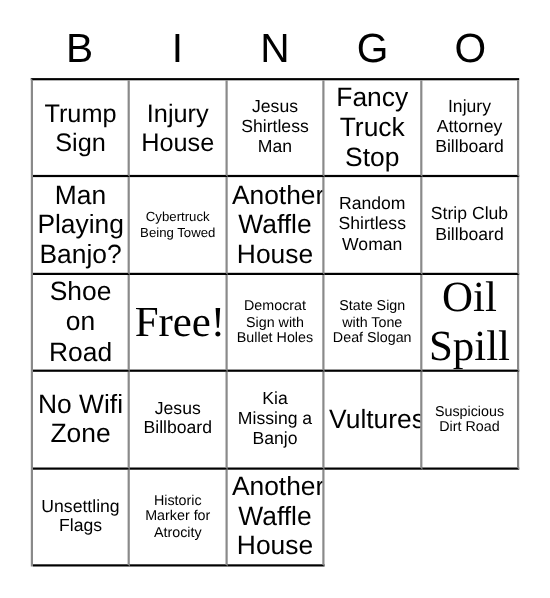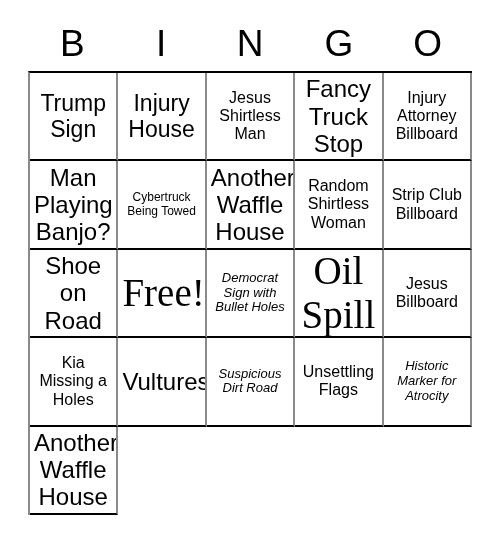--- a/index.html
+++ b/index.html
@@ -72,21 +72,21 @@
     display: block;
     width: 100%;
     line-height: 1.14;
   }
 
   
   .fs-xl  { font-size: 39px; font-family: Liberation Serif, serif; }
   .fs-lg  { font-size: 23px; }
   .fs-md  { font-size: 24px; }
   .fs-sm  { font-size: 16px; }
-  .fs-xs  { font-size: 13px; font-style: italic; }
+  .fs-xs  { font-size: 13px; }
   .fs-xxs { font-size: 12px; }
 </style>
 </head>
 <body>
 
 <div class="card">
 
   <div class="header-row">
     <div class="header-cell">B</div>
     <div class="header-cell">I</div>
@@ -129,27 +129,33 @@
       <div class="cell">
         <span class="cell-text fs-md">Shoe on Road</span>
       </div>
       <div class="cell">
         <span class="cell-text fs-xl">Free!</span>
       </div>
       <div class="cell">
         <span class="cell-text fs-xs">Democrat Sign with Bullet Holes</span>
       </div>
       <div class="cell">
+        <span class="cell-text fs-xs">State Sign with Tone Deaf Slogan</span>
+      </div>
+      <div class="cell">
         <span class="cell-text fs-xl">Oil Spill</span>
+      </div>
+      <div class="cell">
+        <span class="cell-text fs-md">No Wifi Zone</span>
       </div>
       <div class="cell">
         <span class="cell-text fs-sm">Jesus Billboard</span>
       </div>
       <div class="cell">
-        <span class="cell-text fs-sm">Kia Missing a Holes</span>
+        <span class="cell-text fs-sm">Kia Missing a Banjo</span>
       </div>
       <div class="cell">
         <span class="cell-text fs-md">Vultures</span>
       </div>
       <div class="cell">
         <span class="cell-text fs-xs">Suspicious Dirt Road</span>
       </div>
       <div class="cell">
         <span class="cell-text fs-sm">Unsettling Flags</span>
       </div>

